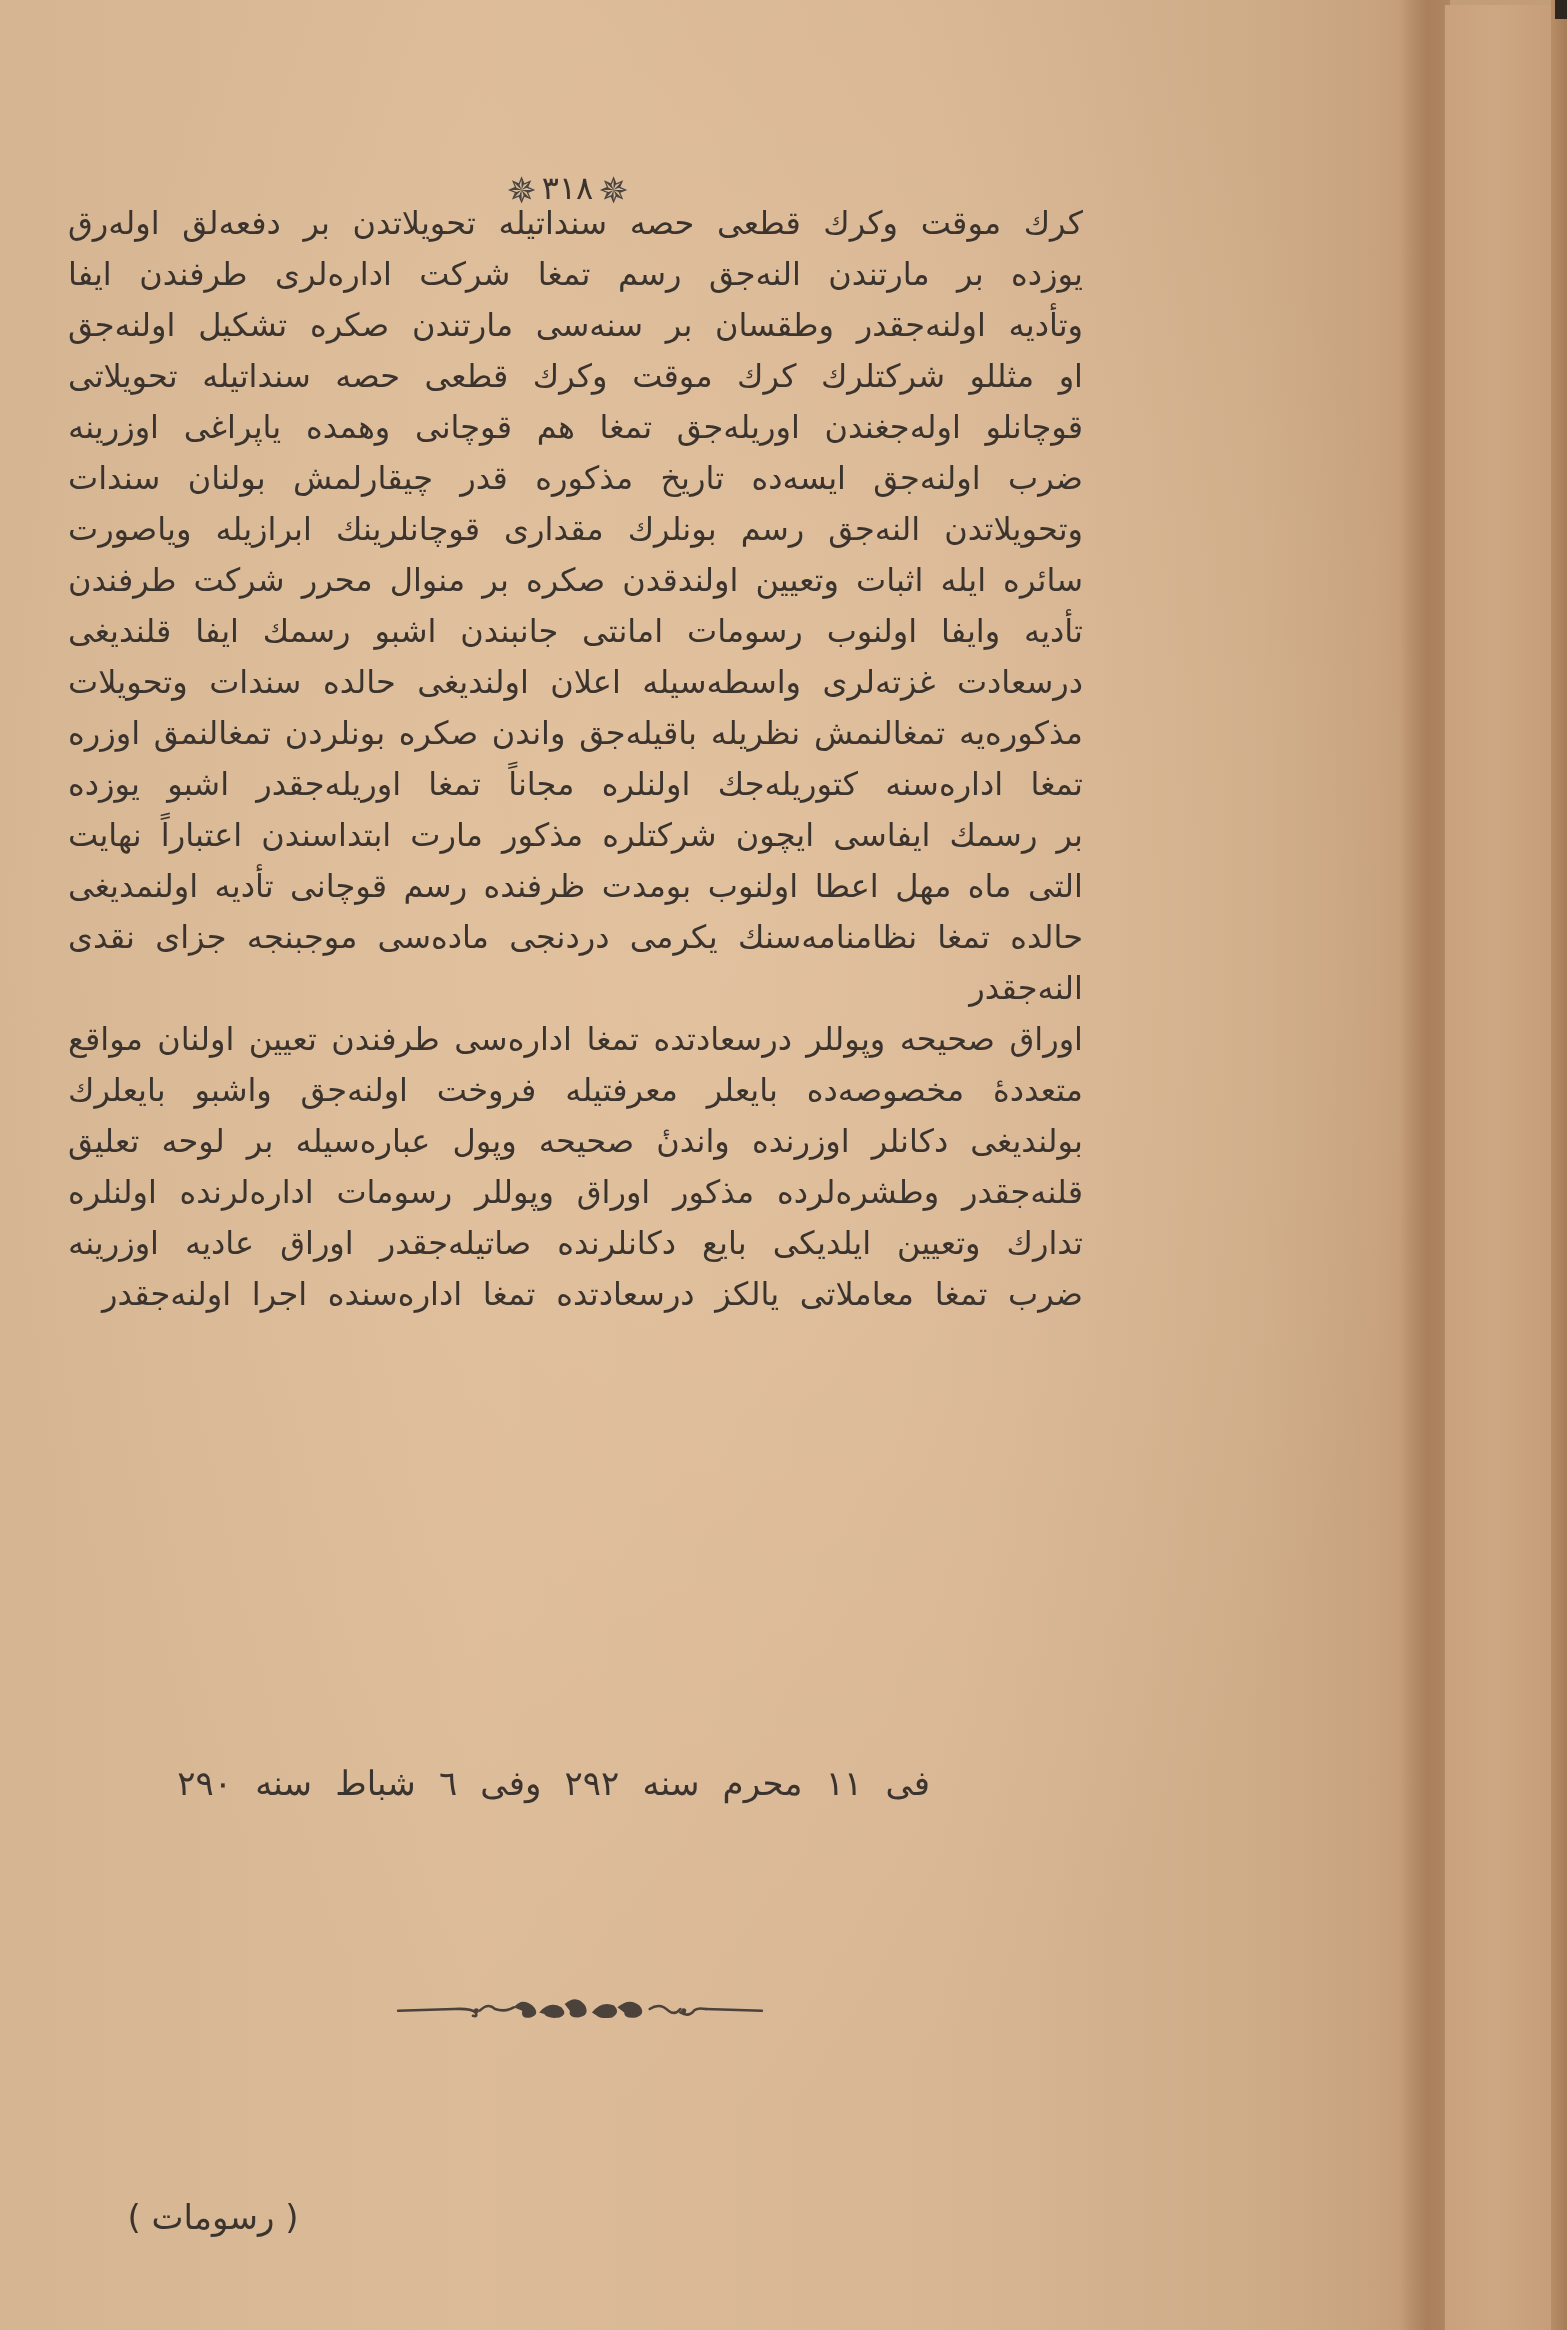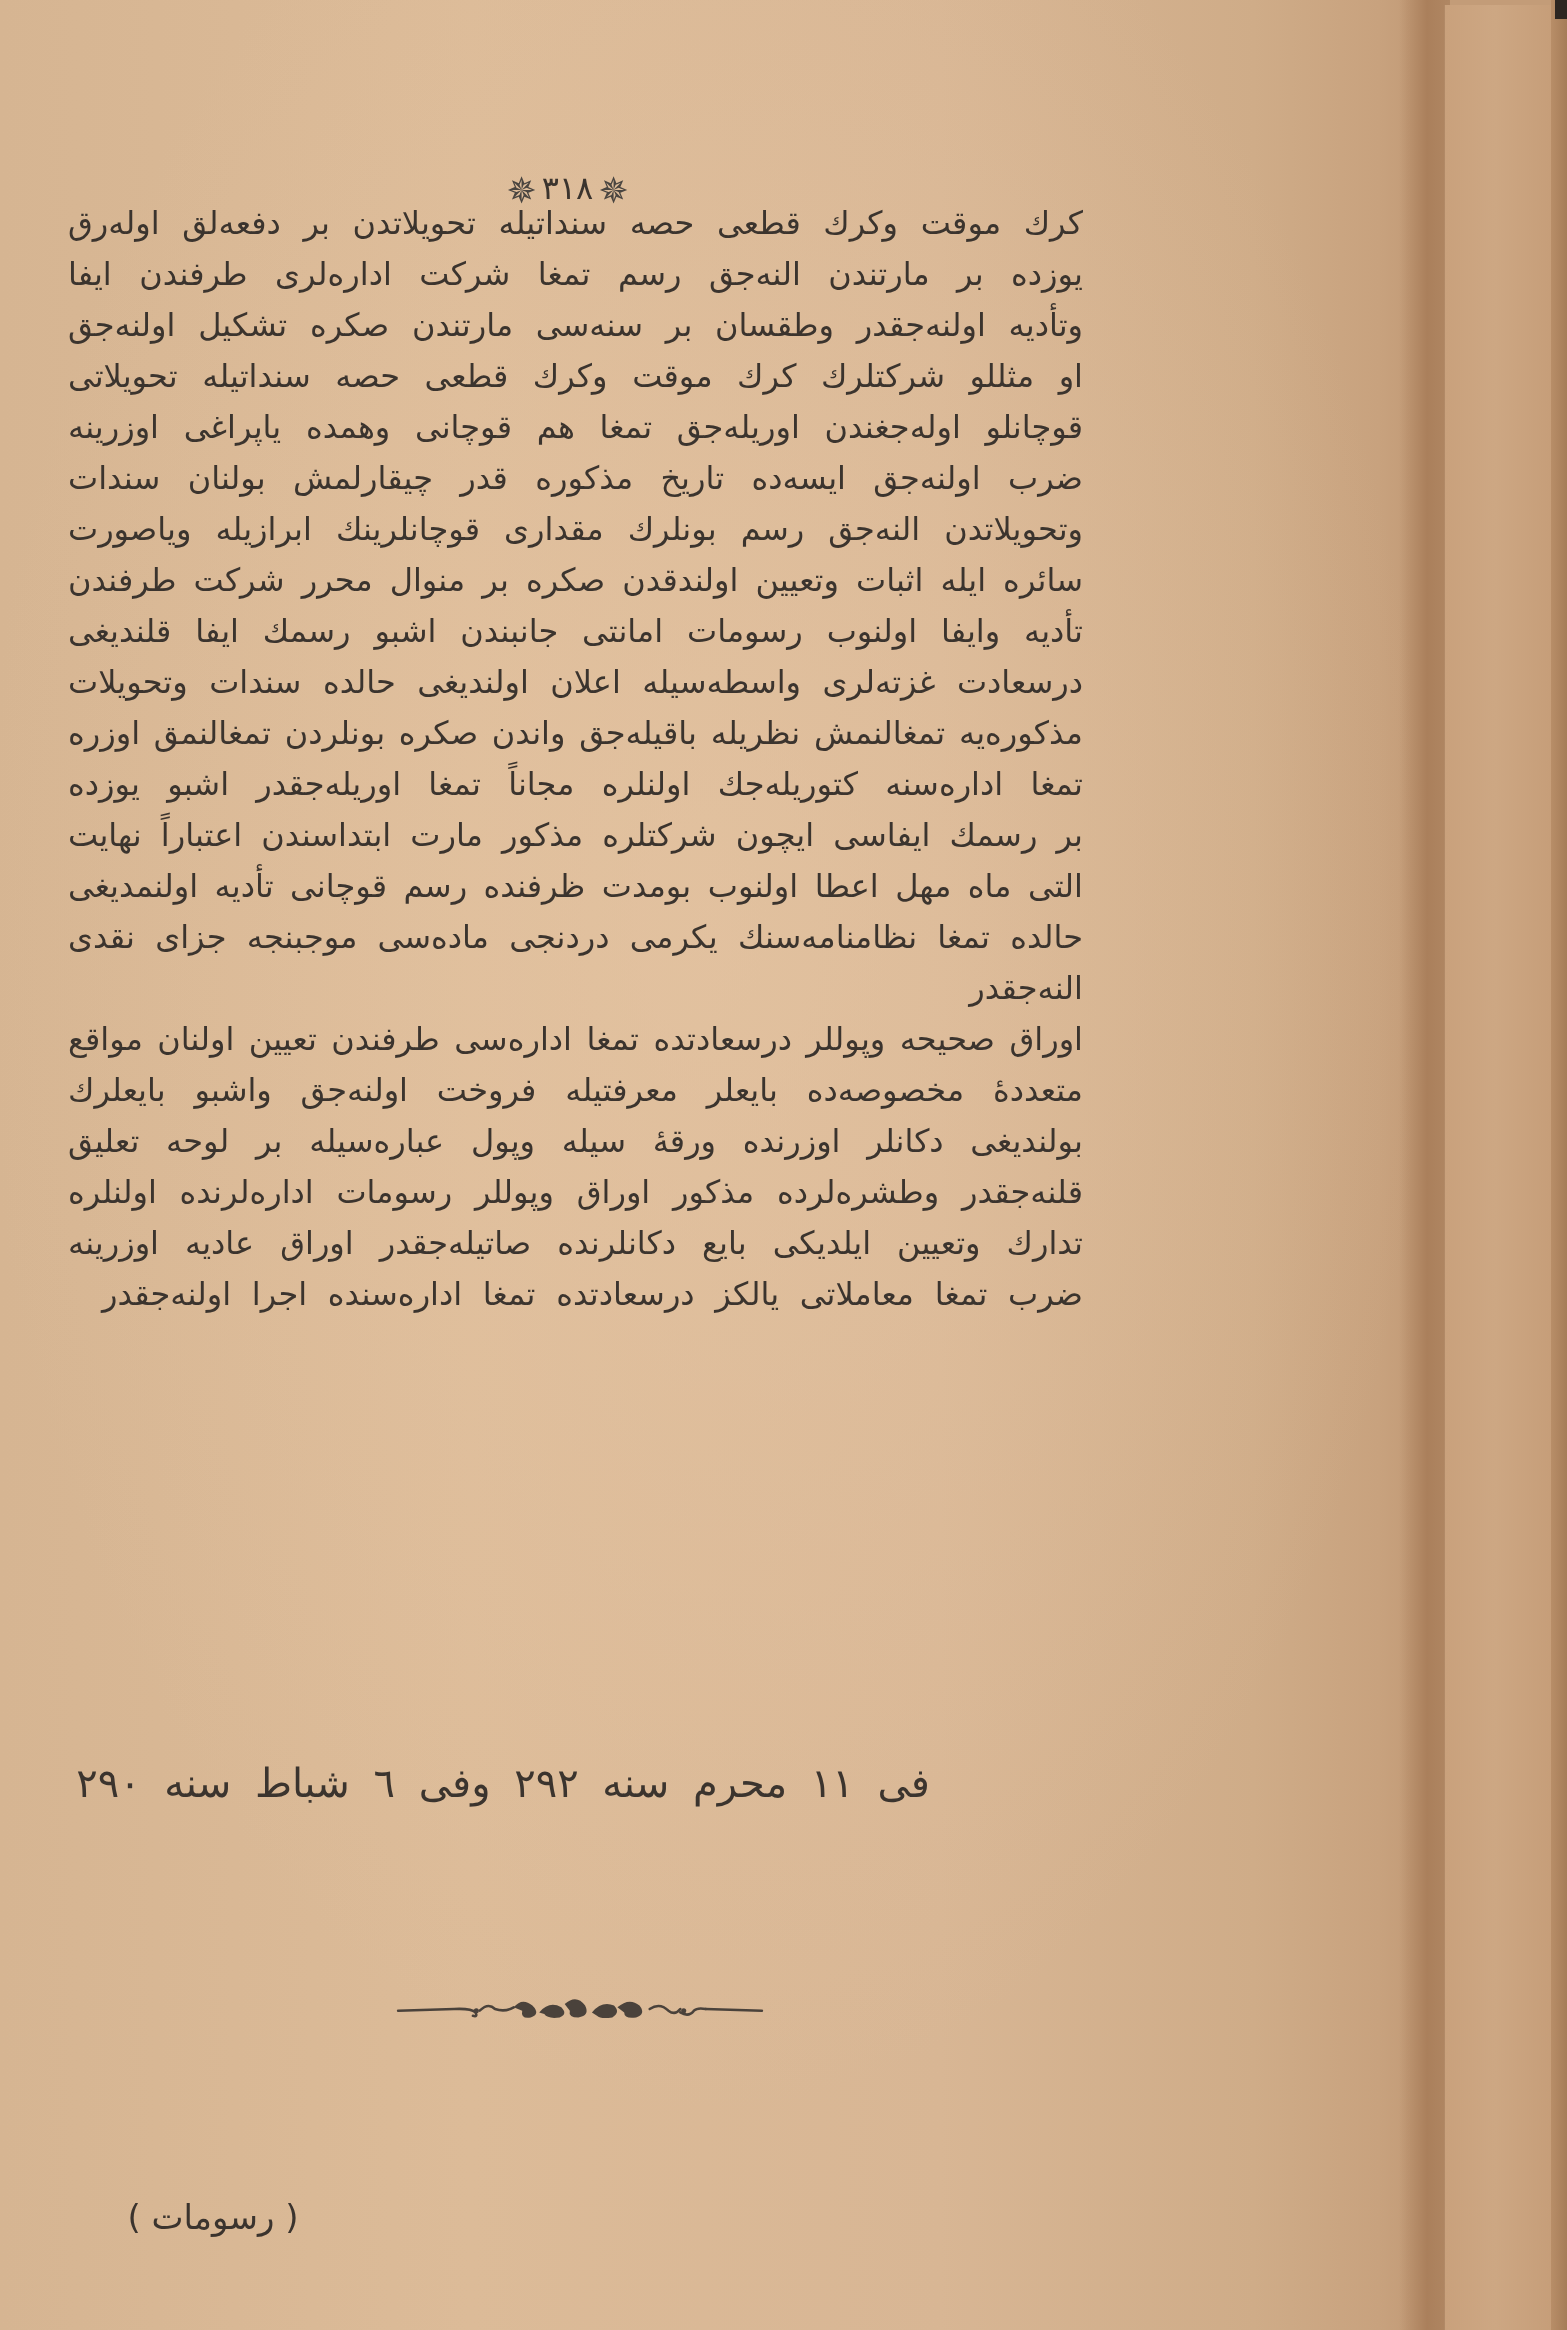--- a/index.html
+++ b/index.html
@@ -94,22 +94,22 @@
       text-align-last: justify;
       padding-left: 34px;
     }
     .date-line {
       position: absolute;
       top: 1758px;
       left: 230px;
       width: 700px;
       direction: rtl;
       text-align: left;
-      font-family: Liberation Serif, serif;
-      font-size: 40px;
+      font-family: Liberation Sans, sans-serif;
+      font-size: 34px;
       line-height: 51px;
       word-spacing: 13.7px;
       white-space: nowrap;
     }
     .ornament {
       position: absolute;
       top: 1992px;
       left: 394px;
       width: 372px;
       height: 34px;
@@ -153,21 +153,21 @@
     <div class="line">تأديه وايفا اولنوب رسومات امانتى جانبندن اشبو رسمك ايفا قلنديغى</div>
     <div class="line">درسعادت غزته‌لرى واسطه‌سيله اعلان اولنديغى حالده سندات وتحويلات</div>
     <div class="line">مذكوره‌يه تمغالنمش نظريله باقيله‌جق واندن صكره بونلردن تمغالنمق اوزره</div>
     <div class="line">تمغا اداره‌سنه كتوريله‌جك اولنلره مجاناً تمغا اوريله‌جقدر اشبو يوزده</div>
     <div class="line">بر رسمك ايفاسى ايچون شركتلره مذكور مارت ابتداسندن اعتباراً نهايت</div>
     <div class="line">التى ماه مهل اعطا اولنوب بومدت ظرفنده رسم قوچانى تأديه اولنمديغى</div>
     <div class="line">حالده تمغا نظامنامه‌سنك يكرمى دردنجى ماده‌سى موجبنجه جزاى نقدى</div>
     <div class="line short">النه‌جقدر</div>
     <div class="line">اوراق صحيحه وپوللر درسعادتده تمغا اداره‌سى طرفندن تعيين اولنان مواقع</div>
     <div class="line">متعدده‌ٔ مخصوصه‌ده بايعلر معرفتيله فروخت اولنه‌جق واشبو بايعلرك</div>
-    <div class="line">بولنديغى دكانلر اوزرنده ورقهٔ سيله وپول عباره‌سيله بر لوحه تعليق</div>
+    <div class="line">بولنديغى دكانلر اوزرنده واندنٔ صحيحه وپول عباره‌سيله بر لوحه تعليق</div>
     <div class="line">قلنه‌جقدر وطشره‌لرده مذكور اوراق وپوللر رسومات اداره‌لرنده اولنلره</div>
     <div class="line">تدارك وتعيين ايلديكى بايع دكانلرنده صاتيله‌جقدر اوراق عاديه اوزرينه</div>
     <div class="line last-para">ضرب تمغا معاملاتى يالكز درسعادتده تمغا اداره‌سنده اجرا اولنه‌جقدر</div>
   </div>
 
   <div class="date-line ink">فى ١١ محرم سنه ٢٩٢ وفى ٦ شباط سنه ٢٩٠</div>
 
   <svg class="ornament" viewBox="0 0 436 40" xmlns="http://www.w3.org/2000/svg">
     <g fill="none" stroke="#4a423b" stroke-width="3" stroke-linecap="round">
       <path d="M4 22 L70 20 Q90 19 95 24 Q98 30 92 28"></path>

